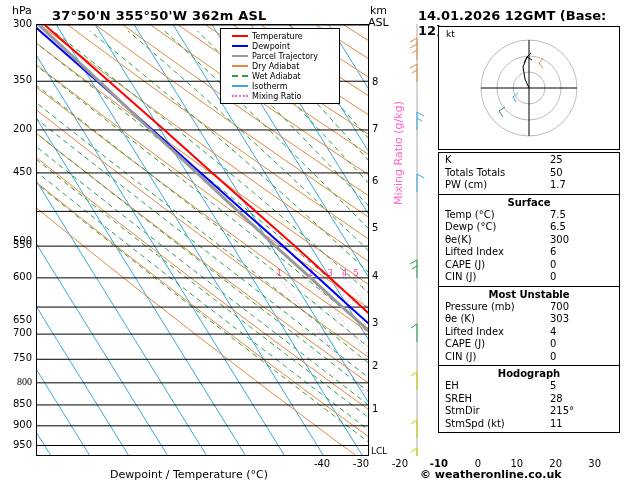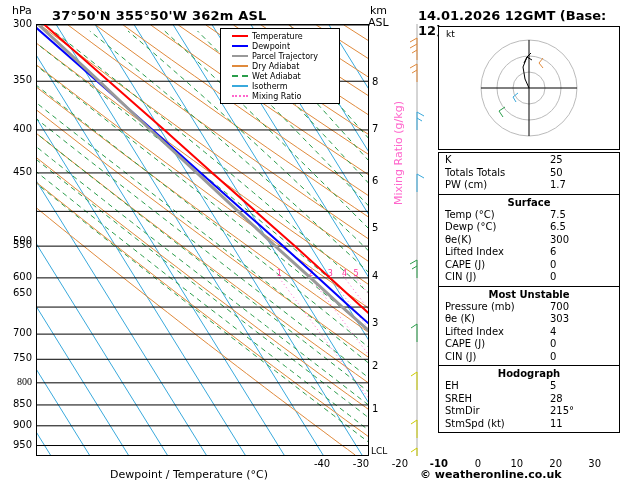--- a/index.html
+++ b/index.html
@@ -161,26 +161,26 @@
       <line x1="0" y1="420.5235550792469" x2="331" y2="420.5235550792469" stroke="#000000" stroke-width="1"></line>
       <path d="M465.2 420.5 L447.1 400.8 L426.4 379.9 L402.9 357.8 L380.5 334.3 L355.2 309.1 L324.8 282.1 L293.1 252.9 L257.8 221.1 L218.7 186.4 L175.4 147.9 L127.4 105.0 L71.9 56.2 L7.8 0.0" stroke="#ff0000" fill="none" stroke-width="2" stroke-linejoin="round" stroke-linecap="round"></path>
       <path d="M461.3 420.5 L441.3 400.8 L418.6 379.9 L395.1 357.8 L370.8 334.3 L343.5 309.1 L313.1 282.1 L281.4 252.9 L246.1 221.1 L207.1 186.4 L163.8 147.9 L115.7 105.0 L60.2 56.2 L-3.9 0.0" stroke="#0000ff" fill="none" stroke-width="2" stroke-linejoin="round" stroke-linecap="round"></path>
       <path d="M465.2 420.5 L439.3 400.8 L414.7 379.9 L389.3 357.8 L363.0 334.3 L335.7 309.1 L305.3 282.1 L273.6 252.9 L238.3 221.1 L201.2 186.4 L159.9 147.9 L113.7 105.0 L62.1 56.2 L1.9 0.0" stroke="#999999" fill="none" stroke-width="3" stroke-linejoin="round" stroke-linecap="round"></path>
     </svg>
 </div>
 
 <div id="ylabs">
     <div class="ylab" style="top: 18px;">300</div>
     <div class="ylab" style="top: 74.2377px;">350</div>
-    <div class="ylab" style="top: 122.953px;">400</div>
+    <div class="ylab" style="top: 122.953px;">200</div>
     <div class="ylab" style="top: 165.923px;">450</div>
     <div class="ylab" style="top: 204.361px; margin-top: 31px;">500</div>
     <div class="ylab" style="top: 239.132px;">550</div>
     <div class="ylab" style="top: 270.876px;">600</div>
-    <div class="ylab" style="top: 287px;">650</div>
+    <div class="ylab" style="top: 314px;">650</div>
     <div class="ylab" style="top: 327.113px;">700</div>
     <div class="ylab" style="top: 352.284px;">750</div>
     <div class="ylab" style="top: 375.829px; font-family: Liberation Serif, serif;">800</div>
     <div class="ylab" style="top: 397.946px;">850</div>
     <div class="ylab" style="top: 418.799px;">900</div>
     <div class="ylab" style="top: 438.524px;">950</div>
   </div>
 
 <div id="ylabs-r">
     <div class="ylab-r" style="top: 402.85px;">1</div>

